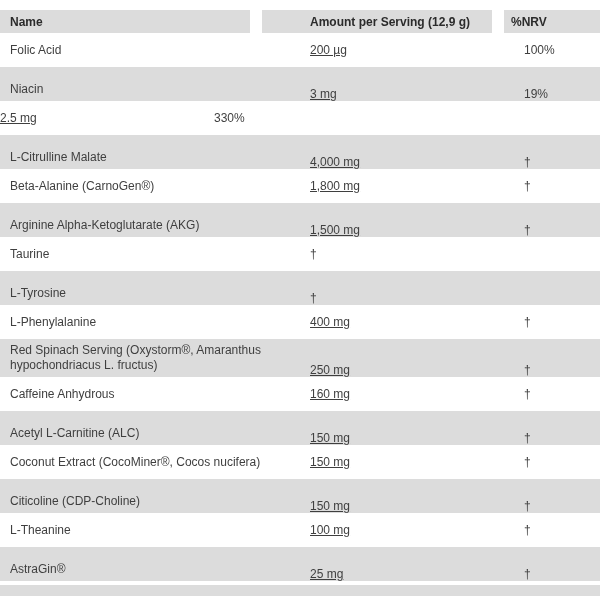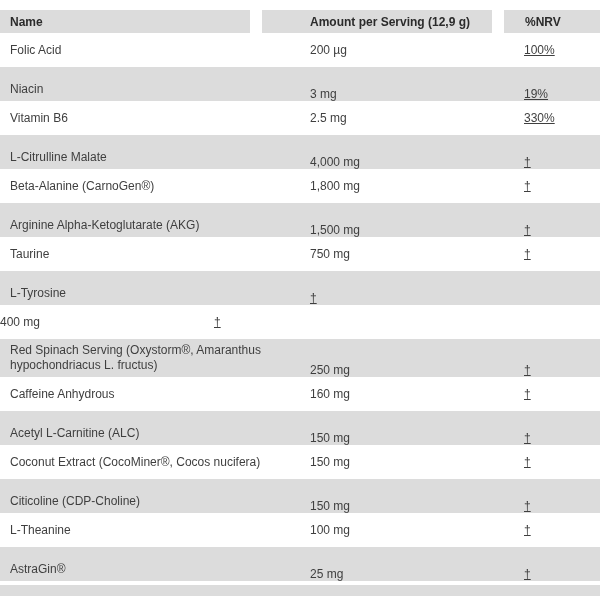--- a/index.html
+++ b/index.html
@@ -29,42 +29,42 @@
     display: flex;
     align-items: center;
     font-size: 12px;
     font-weight: 700;
     color: #2b2b2b;
     box-sizing: border-box;
   }
   .hcell.h-name   { width: 250px; padding-left: 10px; }
   .hgap           { width: 12px; background: #ffffff; }
   .hcell.h-amount { width: 230px; padding-left: 48px; }
-  .hcell.h-nrv    { flex: 1; padding-left: 21px; text-align: right; }
+  .hcell.h-nrv    { flex: 1; padding-left: 7px; text-align: right; }
   
   .t-row {
     display: flex;
     align-items: center;
     min-height: 34px;
     width: 600px;
     box-sizing: border-box;
     font-size: 12px;
     color: #3f3f3f;
   }
   .t-row.alt { background: #dcdcdc; align-items: flex-end; }
   .t-row .c1 {
     width: 300px;
     padding-left: 10px;
     box-sizing: content-box;
     line-height: 15px;
     padding-top: 4px;
     padding-bottom: 4px;
   }
-  .t-row .c2 { width: 214px; }
-  .t-row .c3 { flex: 1; text-decoration: underline; }
+  .t-row .c2 { width: 214px; text-decoration: underline; }
+  .t-row .c3 { flex: 1; }
   
   .bottom-gap   { height: 4px; background: #ffffff; }
   .partial-row  { height: 11px; background: #dcdcdc; }
 </style>
 </head>
 <body>
 
 <div class="table-wrap">
 
   <div class="t-header">
@@ -80,49 +80,48 @@
         <div class="c1">Folic Acid</div>
         <div class="c2">200 µg</div>
         <div class="c3">100%</div>
       </div>
       <div class="t-row alt">
         <div class="c1">Niacin</div>
         <div class="c2">3 mg</div>
         <div class="c3">19%</div>
       </div>
       <div class="t-row">
-        <div class="c1">Vitamin B6</div>
         <div class="c2">2.5 mg</div>
         <div class="c3">330%</div>
       </div>
       <div class="t-row alt">
         <div class="c1">L-Citrulline Malate</div>
         <div class="c2">4,000 mg</div>
         <div class="c3">†</div>
       </div>
       <div class="t-row">
         <div class="c1">Beta-Alanine (CarnoGen®)</div>
         <div class="c2">1,800 mg</div>
         <div class="c3">†</div>
       </div>
       <div class="t-row alt">
         <div class="c1">Arginine Alpha-Ketoglutarate (AKG)</div>
         <div class="c2">1,500 mg</div>
         <div class="c3">†</div>
       </div>
       <div class="t-row">
         <div class="c1">Taurine</div>
-        <div class="c2">750 mg</div>
         <div class="c3">†</div>
       </div>
       <div class="t-row alt">
         <div class="c1">L-Tyrosine</div>
         <div class="c3">†</div>
       </div>
       <div class="t-row">
+        <div class="c1">L-Phenylalanine</div>
         <div class="c2">400 mg</div>
         <div class="c3">†</div>
       </div>
       <div class="t-row alt">
         <div class="c1">Red Spinach Serving (Oxystorm®, Amaranthus hypochondriacus L. fructus)</div>
         <div class="c2">250 mg</div>
         <div class="c3">†</div>
       </div>
       <div class="t-row">
         <div class="c1">Caffeine Anhydrous</div>

